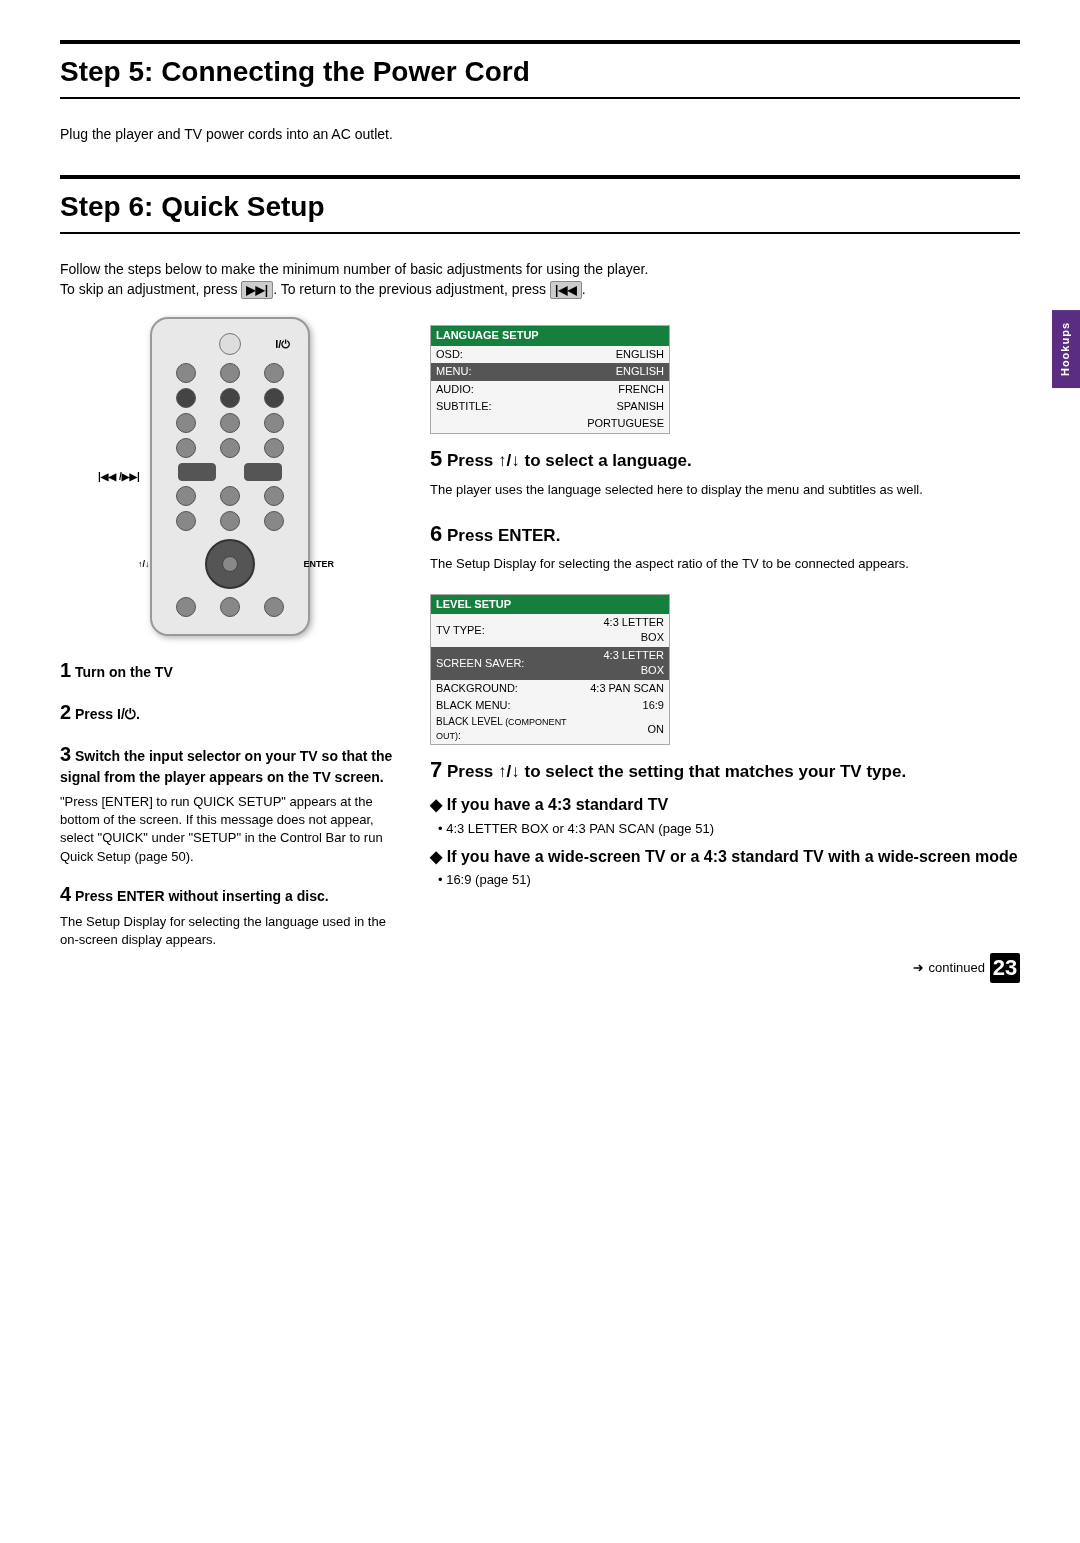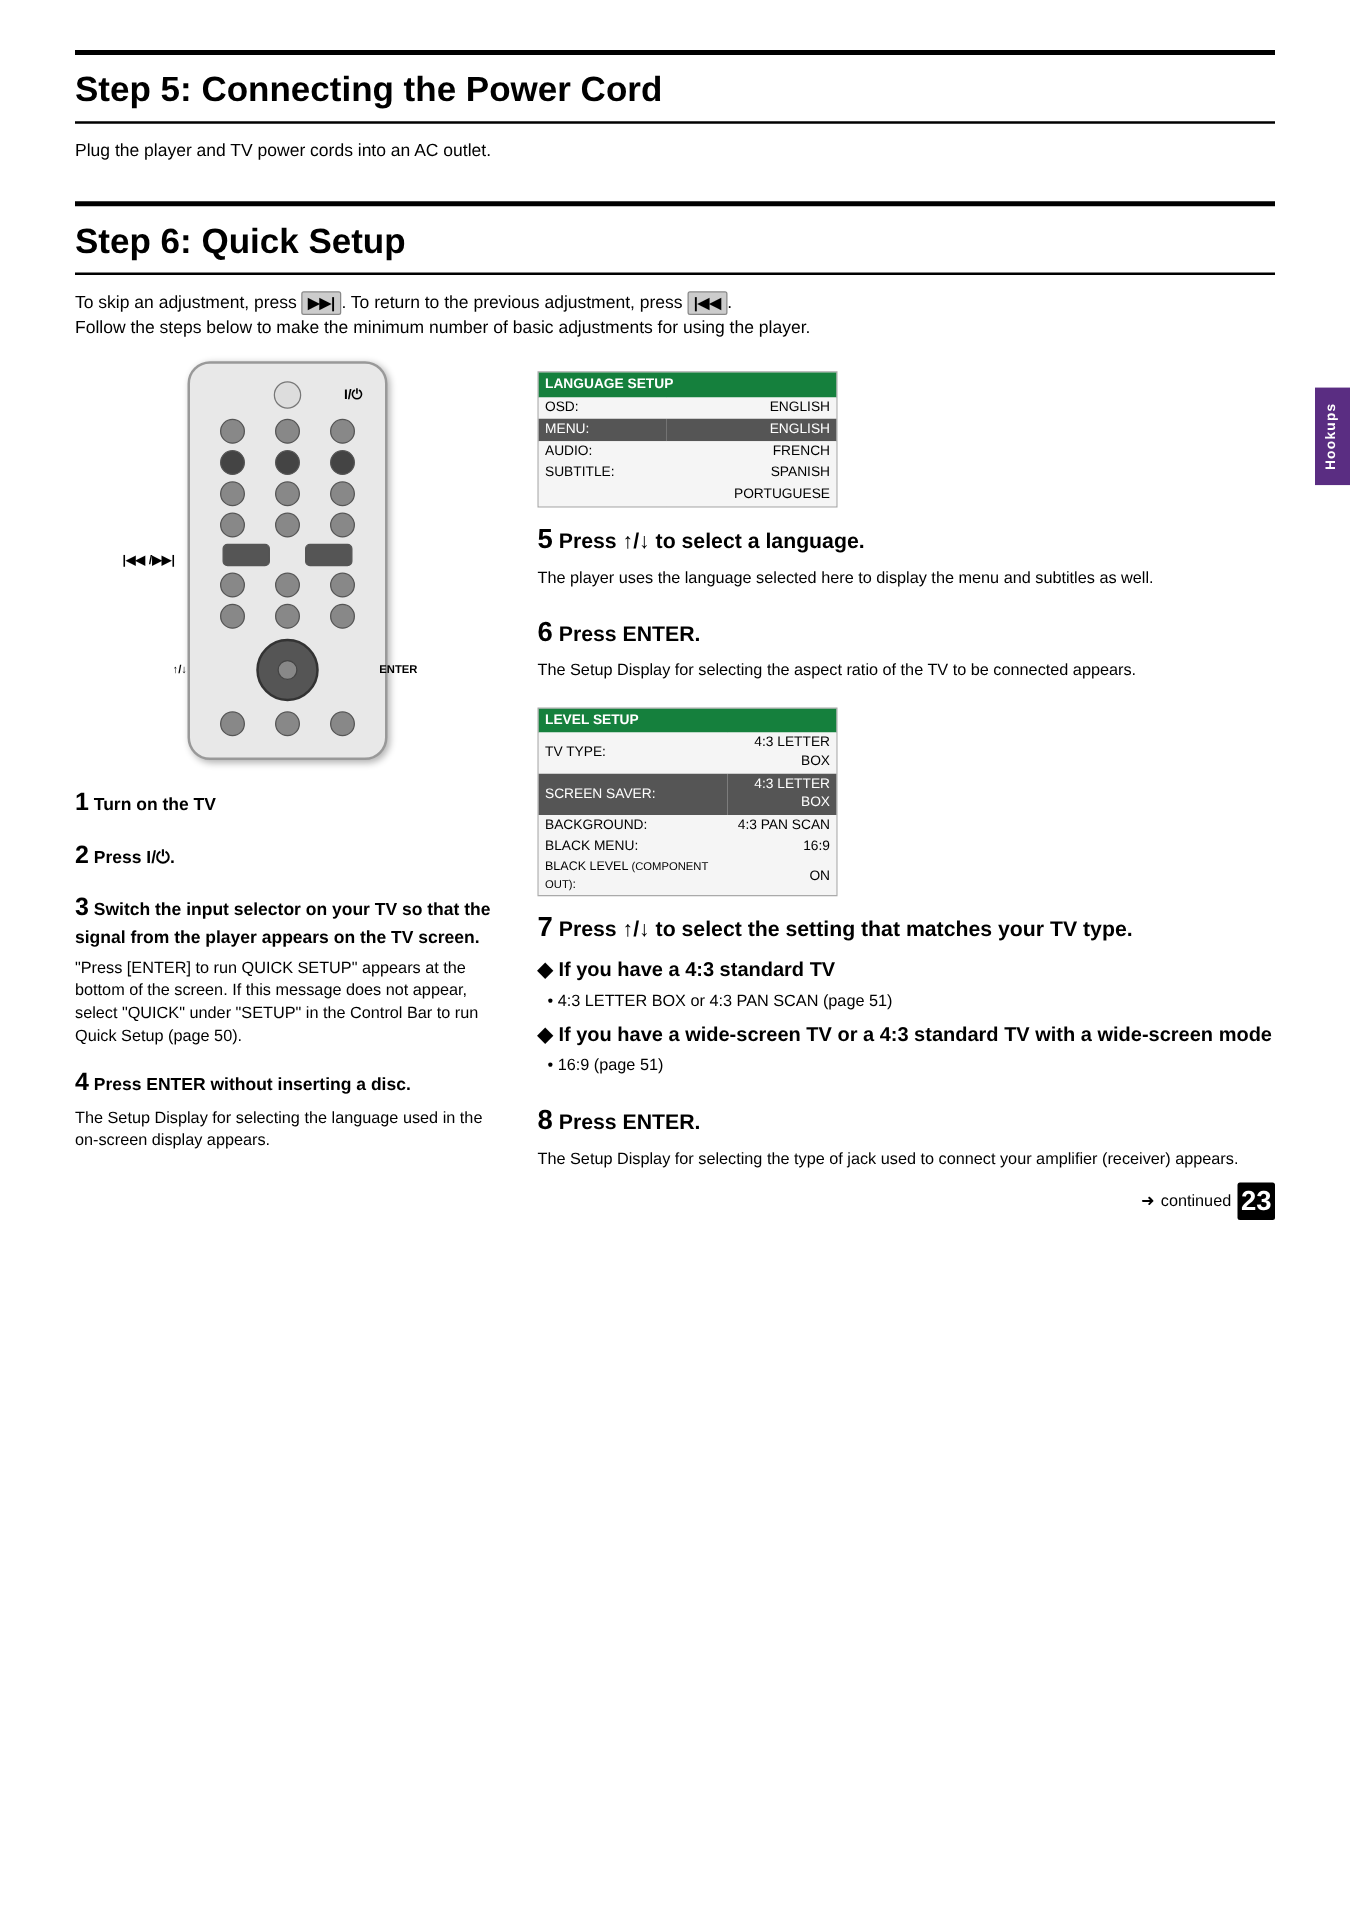--- a/index.html
+++ b/index.html
@@ -33,21 +33,21 @@
       transform: rotate(180deg);
       padding: 12px 6px;
       letter-spacing: 1px;
     }
 
     
     .section-header {
       border-top: 4px solid #000;
       border-bottom: 2px solid #000;
       padding: 8px 0 6px 0;
-      margin-bottom: 12px;
+      margin-bottom: 26px;
     }
     .section-header h2 {
       font-size: 28px;
       font-weight: bold;
       font-family: Arial, Helvetica, sans-serif;
     }
 
     
     .step5 { margin-bottom: 30px; }
     .step5 p { font-size: 14px; margin-top: 10px; }
@@ -280,24 +280,24 @@
     </div>
     <p>Plug the player and TV power cords into an AC outlet.</p>
   </div>
 
   <div class="step6">
     <div class="section-header">
       <h2>Step 6: Quick Setup</h2>
     </div>
 
     <div class="step6-intro">
+      <p>Follow the steps below to make the minimum number of basic adjustments for using the player.</p>
       <p>
         To skip an adjustment, press <span class="inline-btn">▶▶|</span>. To return to the previous adjustment, press <span class="inline-btn">|◀◀</span>.
       </p>
-      <p>Follow the steps below to make the minimum number of basic adjustments for using the player.</p>
     </div>
 
     <div class="quick-setup-body">
 
       <div class="left-col">
 
         <div class="remote-wrapper">
           <div style="position:relative;">
 
             <div class="skip-label">|◀◀ /▶▶|</div>
@@ -475,27 +475,20 @@
             <div class="bullet-header">If you have a 4:3 standard TV</div>
             <div class="bullet-item">• 4:3 LETTER BOX or 4:3 PAN SCAN (page 51)</div>
           </div>
 
           <div class="bullet-section">
             <div class="bullet-header">If you have a wide-screen TV or a 4:3 standard TV with a wide-screen mode</div>
             <div class="bullet-item">• 16:9 (page 51)</div>
           </div>
         </div>
 
-        <div class="right-step">
-          <div class="right-step-header">
-            <span class="right-step-num">8</span>
-            <span>Press ENTER.</span>
-          </div>
-          <div class="right-step-desc">The Setup Display for selecting the type of jack used to connect your amplifier (receiver) appears.</div>
-        </div>
 
       </div>
     </div>
   </div>
 
   <div class="continued">
     <span class="continued-arrow">➜</span>
     <span>continued</span>
     <div class="continued-num">23</div>
   </div>

